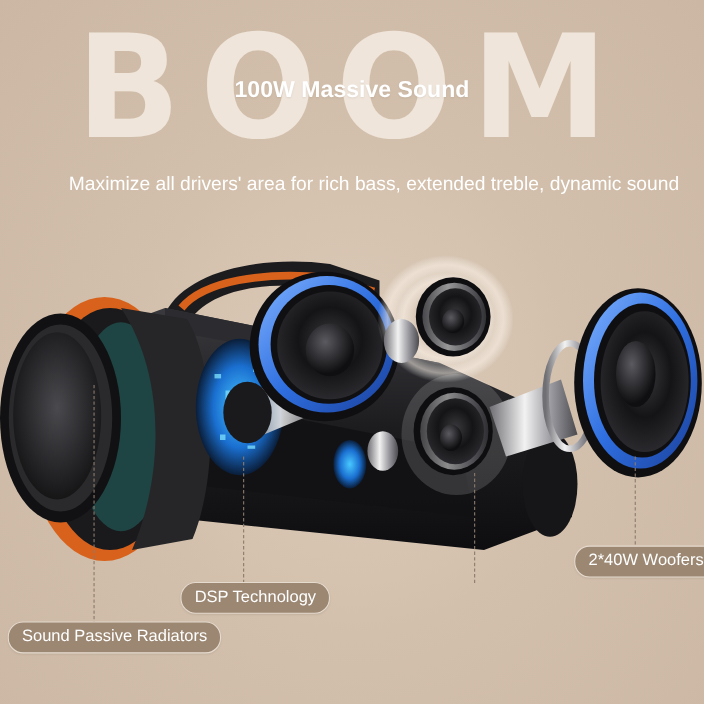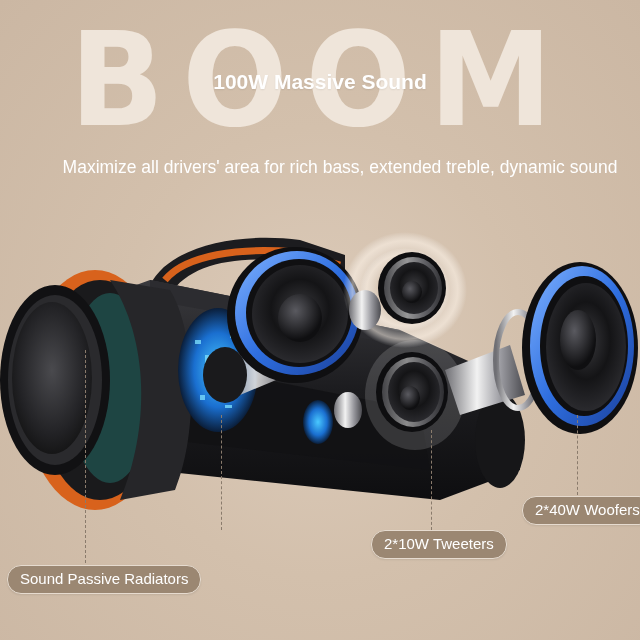--- a/index.html
+++ b/index.html
@@ -168,15 +168,15 @@
     <ellipse cx="586" cy="347" rx="40" ry="64" fill="url(#cone)"></ellipse>
     <ellipse cx="578" cy="340" rx="18" ry="30" fill="url(#dome)"></ellipse>
   </svg>
 
   <div class="leader" style="left:85px; top:350px; height:218px;"></div>
   <div class="leader" style="left:221px; top:415px; height:115px;"></div>
   <div class="leader" style="left:431px; top:430px; height:100px;"></div>
   <div class="leader" style="left:577px; top:415px; height:80px;"></div>
 
   <div class="pill" style="left:7px; top:565px;">Sound Passive Radiators</div>
-  <div class="pill" style="left:371px; top:530px;">2*10W Tweeters</div>
+  <div class="pill" style="left:164px; top:529px;">DSP Technology</div>
   <div class="pill" style="left:522px; top:496px;">2*40W Woofers</div>
 </div>
 
 </body></html>

